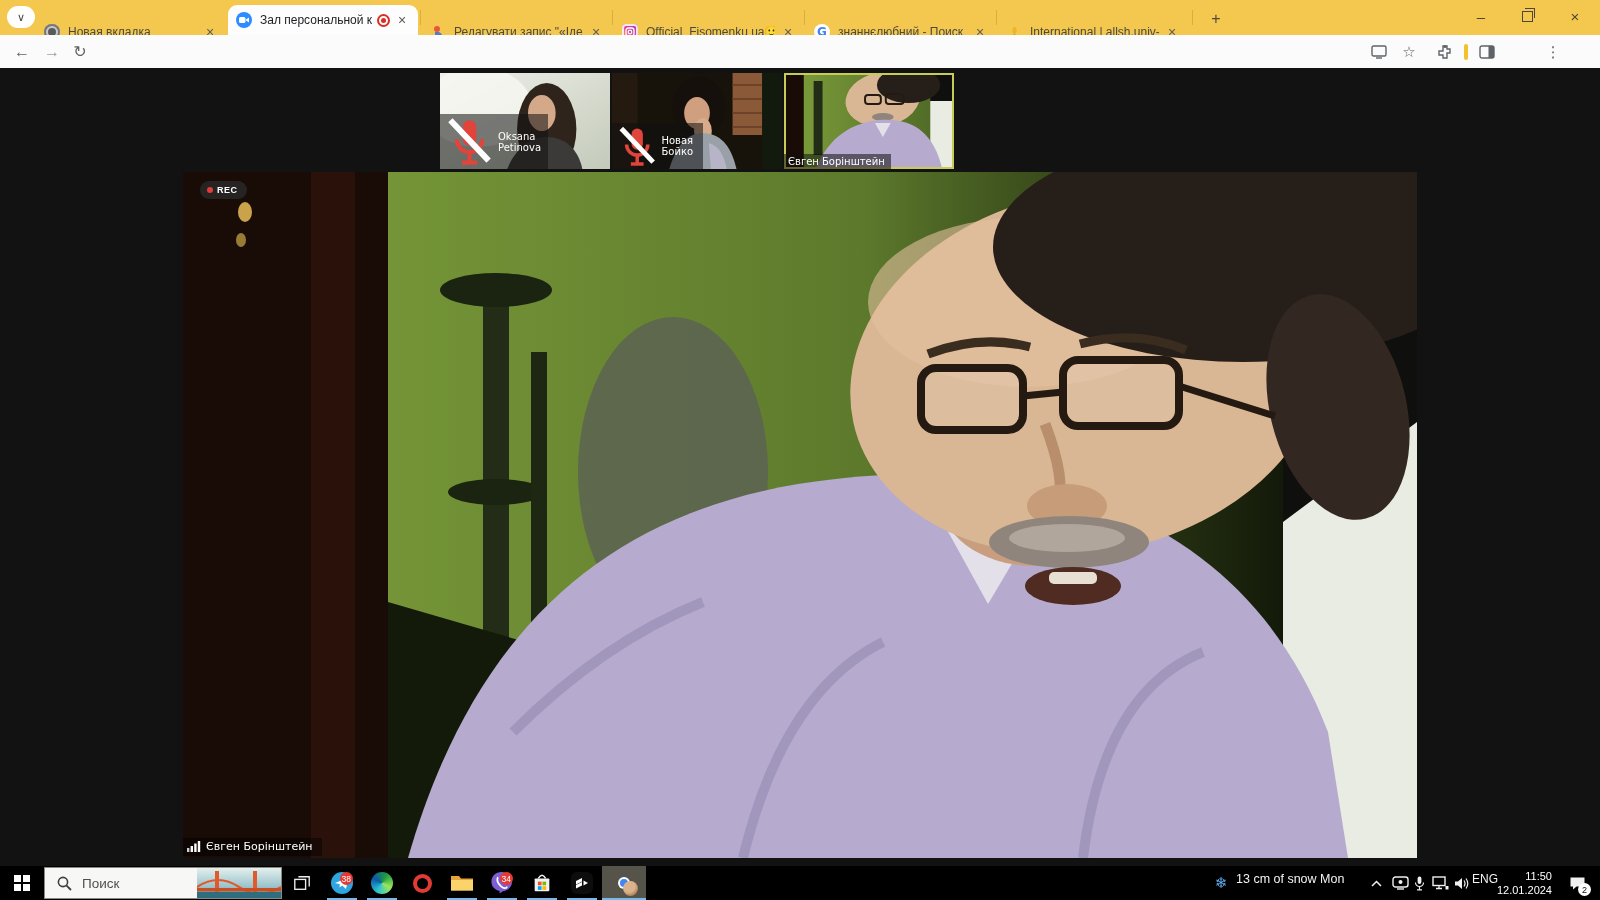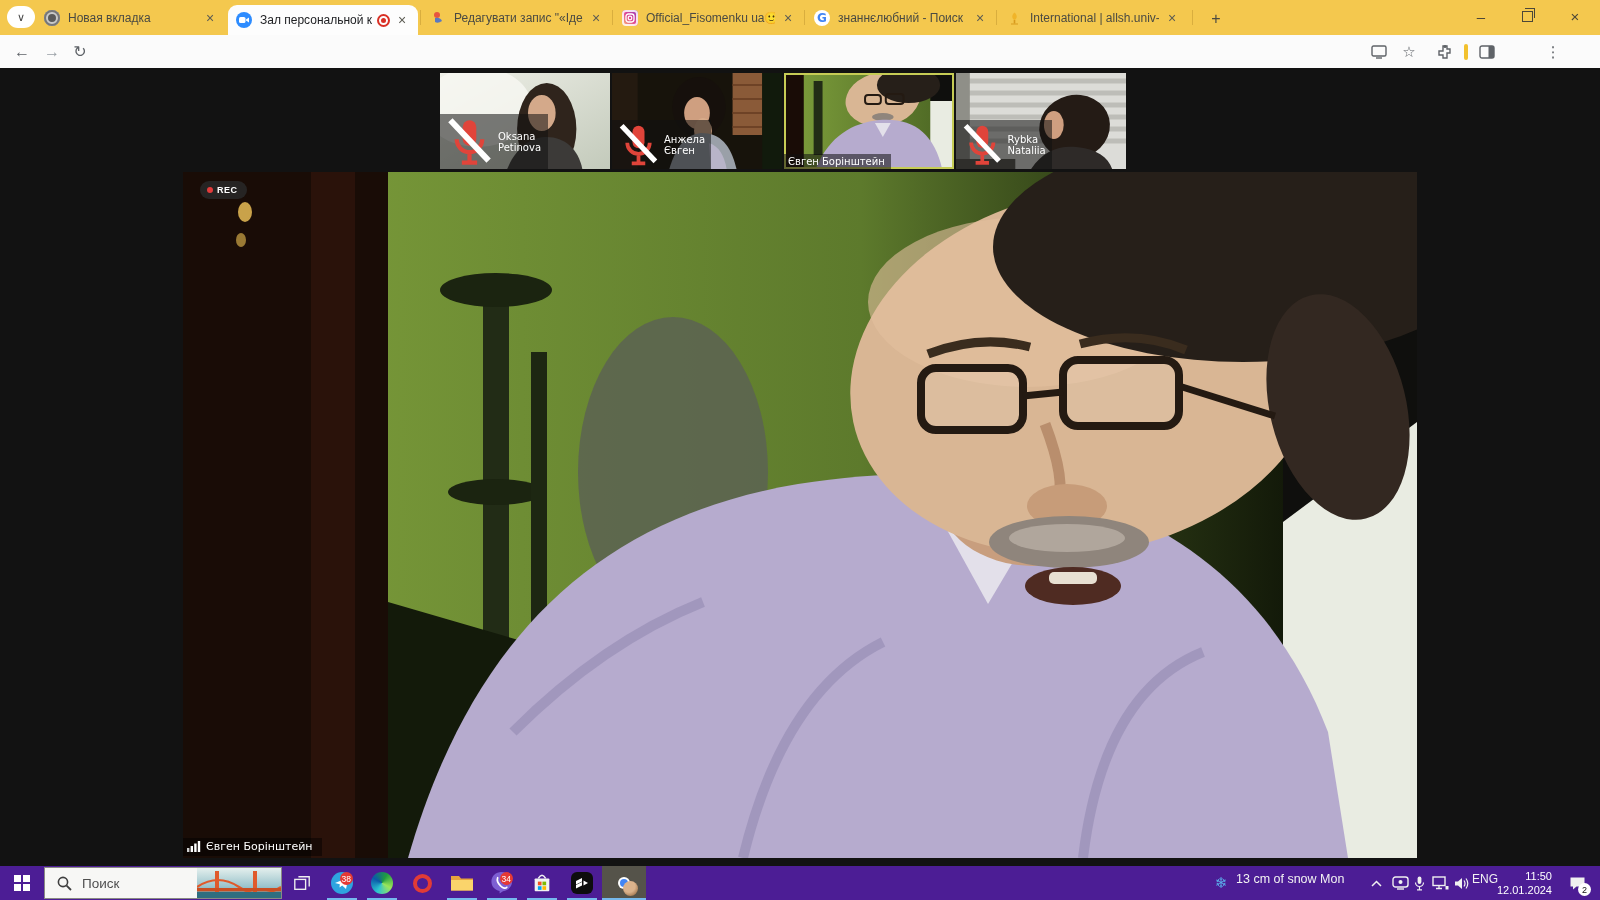--- a/index.html
+++ b/index.html
@@ -3,21 +3,21 @@
 <meta charset="utf-8">
 <style>
   html,body{margin:0;padding:0;}
   body{width:1600px;height:900px;position:relative;overflow:hidden;
        background:#121212;font-family:"Liberation Sans",sans-serif;}
   
   .tabbar{position:absolute;left:0;top:0;width:1600px;height:35px;background:#f4c84e;}
   .tabsearch{position:absolute;left:7px;top:6px;width:28px;height:22px;background:#fff;
     border-radius:12px;display:flex;align-items:center;justify-content:center;
     font-size:11px;color:#444;}
-  .tab{position:absolute;top:4px;height:28px;width:190px;box-sizing:border-box;
+  .tab{position:absolute;top:18px;height:28px;width:190px;box-sizing:border-box;
     display:flex;align-items:center;padding:0 8px;}
   .tab.active{top:5px;height:30px;background:#fdfdfd;border-radius:9px 9px 0 0;}
   .tab-title{flex:1;font-size:12px;color:#4a4a42;white-space:nowrap;overflow:hidden;
     margin:0 5px 0 8px;}
   .tab.active .tab-title{color:#202124;}
   .tab-close{font-size:14px;color:#5c5c54;width:16px;text-align:center;flex:0 0 16px;}
   .tab-sep{position:absolute;top:10px;width:1px;height:15px;background:#d9ae3e;}
   .fav{width:16px;height:16px;flex:0 0 16px;display:flex;align-items:center;justify-content:center;}
   .fav svg{display:block;}
   .fav-globe{background:#5a5a5a;border-radius:50%;box-shadow:inset 0 0 0 2px #777, inset 0 0 0 4px #c9c9c9;}
@@ -62,21 +62,21 @@
   .mainvid{position:absolute;left:183px;top:104px;width:1234px;height:686px;background:#000;}
   .mainvid>svg{width:100%;height:100%;display:block;}
   .rec{position:absolute;left:17px;top:9px;background:rgba(40,40,40,.88);border-radius:9px;
     color:#fff;font-size:9px;font-weight:bold;letter-spacing:.5px;display:flex;gap:4px;
     align-items:center;padding:4px 9px 4px 7px;}
   .rec-dot{width:6px;height:6px;background:#e23b3b;border-radius:50%;}
   .mainname{position:absolute;left:0;bottom:2px;display:flex;gap:5px;align-items:center;
     color:#fff;font-size:11px;background:rgba(0,0,0,.45);padding:2px 9px 3px 4px;
     font-family:"DejaVu Sans",sans-serif;}
   
-  .taskbar{position:absolute;left:0;top:866px;width:1600px;height:34px;background:#4c1d95;}
+  .taskbar{position:absolute;left:0;top:866px;width:1600px;height:34px;background:#000000;}
   .startbtn{position:absolute;left:0;top:0;width:44px;height:34px;display:flex;
     align-items:center;justify-content:center;}
   .winlogo{display:grid;grid-template-columns:7px 7px;grid-template-rows:7px 7px;gap:1.5px;}
   .winlogo i{background:#fff;}
   .searchbox{position:absolute;left:44px;top:1px;width:238px;height:32px;background:#f7f7f5;
     border:1px solid #8a8a84;box-sizing:border-box;display:flex;align-items:center;overflow:hidden;}
   .searchbox svg.mag{margin:0 8px 0 12px;flex:0 0 15px;}
   .searchbox input{border:none;background:transparent;outline:none;font-size:13.5px;color:#3f3f3f;
     width:105px;font-family:"Liberation Sans",sans-serif;}
   .searchbox input::placeholder{color:#4f4f4f;opacity:1;}
@@ -290,21 +290,21 @@
       <ellipse cx="92" cy="58" rx="9" ry="13" fill="#d8ab8a"></ellipse>
       <path d="M58 96 C66 70 76 62 90 60 C110 60 120 72 126 96 Z" fill="#9aa0a8"></path>
       <path d="M98 70 Q112 74 116 96 L100 96 Z" fill="#b8b4c8"></path>
     </svg>
     <div class="plabel">
       <svg width="11" height="11" viewBox="0 0 12 12">
           <rect x="4.4" y="1" width="3.2" height="6" rx="1.6" fill="#e0443a"></rect>
           <path d="M3 5.5 a3 3 0 0 0 6 0 M6 8.7 V11 M4.2 11 h3.6" stroke="#e0443a" stroke-width="1" fill="none"></path>
           <path d="M1.5 1 L10.5 10.5" stroke="#fff" stroke-width="1.4"></path>
         </svg>
-      <span>Анжела Євген</span>
+      <span>Новая Бойко</span>
     </div>
   </div>
 
   <div class="thumb activespk" style="left:784px">
     <svg viewBox="0 0 172 96" preserveAspectRatio="none">
       <defs>
           <linearGradient id="g3" x1="0" y1="0" x2="1" y2="0">
         <stop offset="0" stop-color="#7fa03c"></stop>
             <stop offset="1" stop-color="#4a6423"></stop>
           </linearGradient>
@@ -320,39 +320,20 @@
       <rect x="103" y="21" width="18" height="10" rx="3" fill="none" stroke="#241a12" stroke-width="2"></rect>
       <ellipse cx="100" cy="44" rx="11" ry="4" fill="#8f857c"></ellipse>
       <path d="M32 96 C46 62 70 50 96 47 C130 44 152 60 160 96 Z" fill="#b6abce"></path>
       <path d="M92 50 L100 64 L108 50 Z" fill="#e3e0ea"></path>
     </svg>
     <div class="plabel">
       <span>Євген Борінштейн</span>
     </div>
   </div>
 
-  <div class="thumb" style="left:956px">
-    <svg viewBox="0 0 172 96" preserveAspectRatio="none">
-      <rect width="172" height="96" fill="#dcdcd8"></rect>
-      <path d="M0 8h172M0 20h172M0 32h172M0 44h172M0 56h172M0 68h172" stroke="#bdbdb8" stroke-width="5"></path>
-      <rect x="0" y="0" width="14" height="96" fill="#8f8f88"></rect>
-      <ellipse cx="120" cy="54" rx="36" ry="32" fill="#241b15" transform="rotate(-14 120 54)"></ellipse>
-      <ellipse cx="99" cy="52" rx="10" ry="14" fill="#cf9f80"></ellipse>
-      <path d="M76 96 C88 78 104 72 122 74 C142 76 154 84 158 96 Z" fill="#2e2a28"></path>
-      <rect x="0" y="86" width="60" height="10" fill="#55524c"></rect>
-    </svg>
-    <div class="plabel">
-      <svg width="11" height="11" viewBox="0 0 12 12">
-          <rect x="4.4" y="1" width="3.2" height="6" rx="1.6" fill="#e0443a"></rect>
-          <path d="M3 5.5 a3 3 0 0 0 6 0 M6 8.7 V11 M4.2 11 h3.6" stroke="#e0443a" stroke-width="1" fill="none"></path>
-          <path d="M1.5 1 L10.5 10.5" stroke="#fff" stroke-width="1.4"></path>
-        </svg>
-      <span>Rybka Nataliia</span>
-    </div>
-  </div>
 
   <div class="mainvid">
     <svg viewBox="0 0 1234 686" preserveAspectRatio="none">
       <defs>
         <linearGradient id="wall" x1="0" y1="0" x2="1" y2="0">
           <stop offset="0" stop-color="#7fa03c"></stop>
             <stop offset=".55" stop-color="#5d7a2c"></stop>
             <stop offset="1" stop-color="#42592008"></stop>
         </linearGradient>
       </defs>

